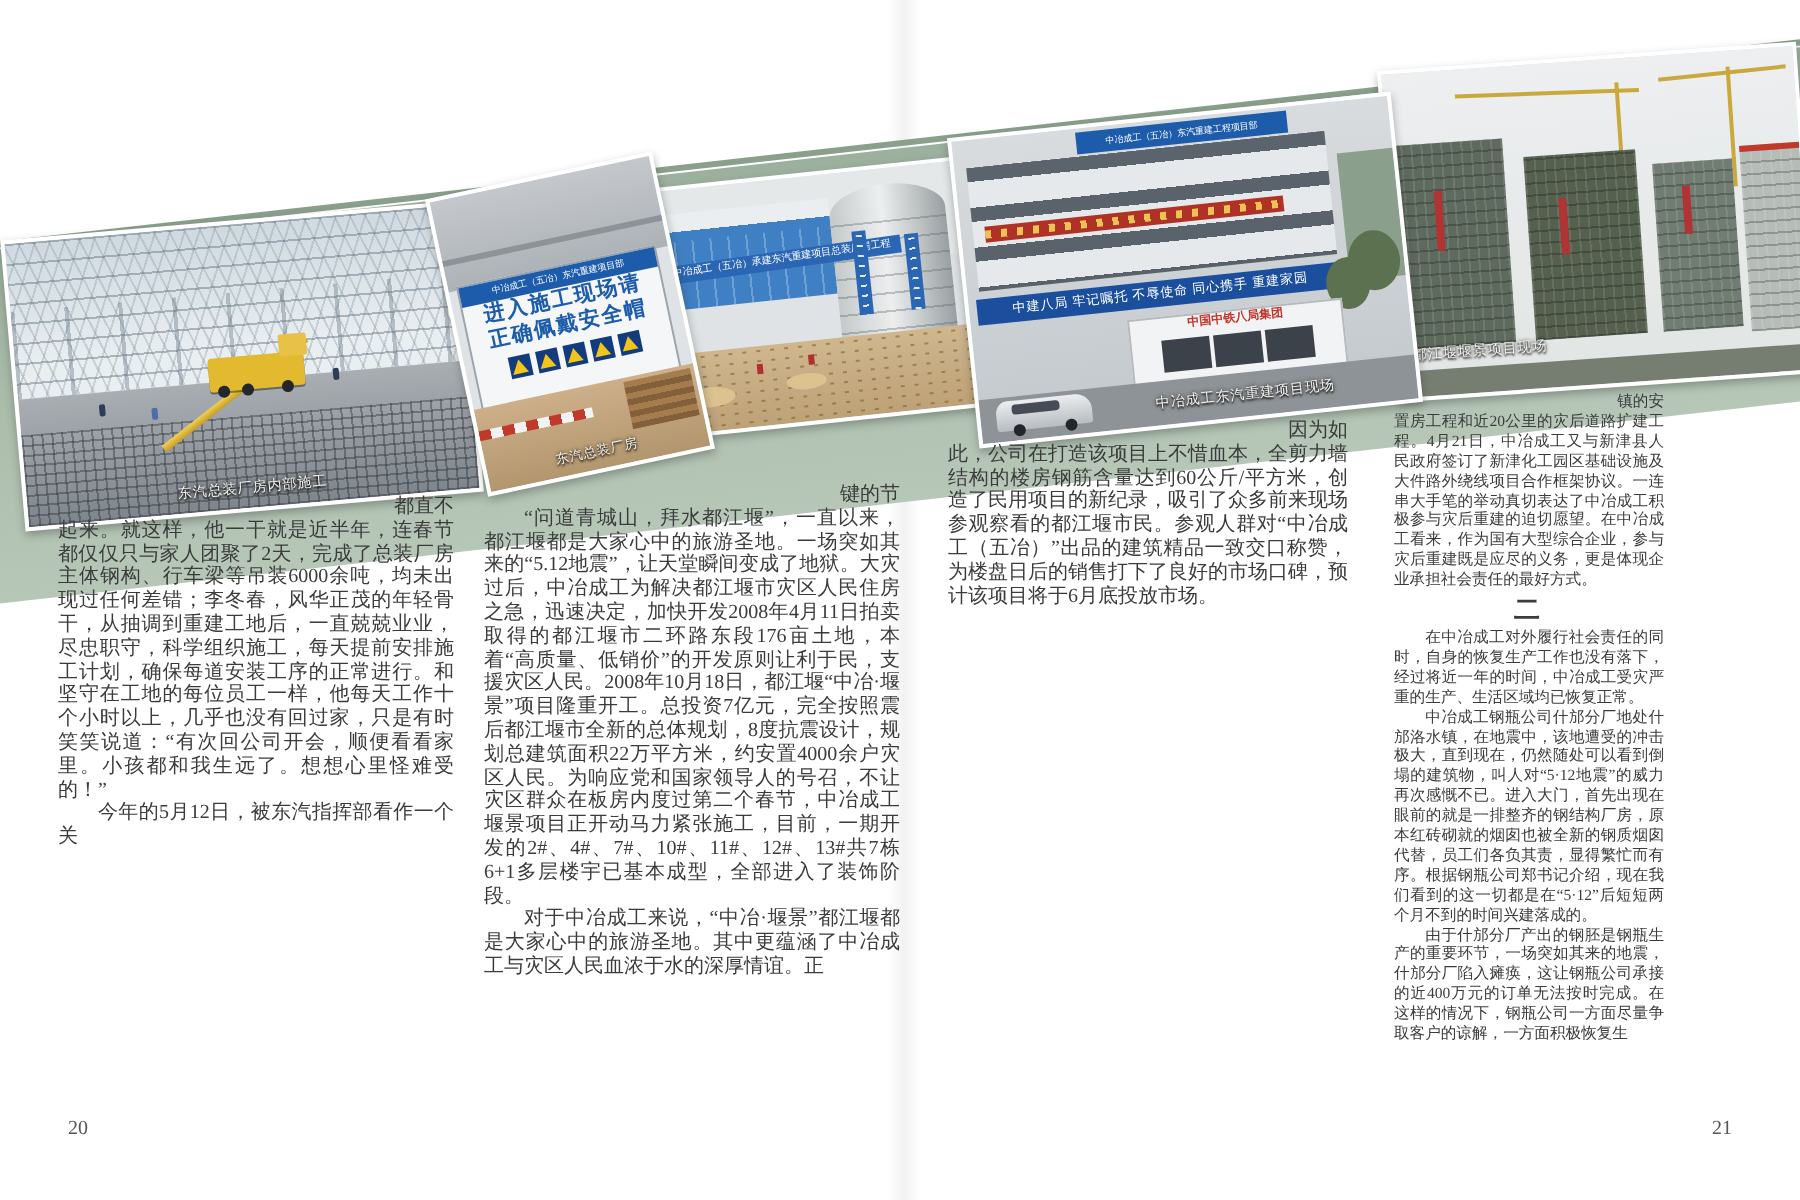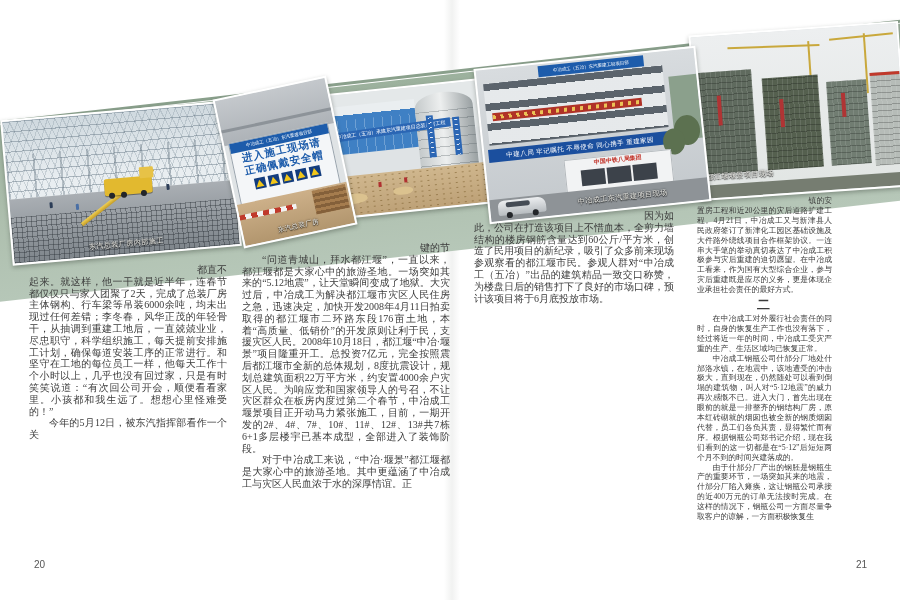--- a/index.html
+++ b/index.html
@@ -109,21 +109,21 @@
   .p5-rb{position:absolute;width:4px;background:#b03434;}
   .p5-ground{left:0;bottom:0;width:100%;height:13px;background:#767d71;}
   
   .col{position:absolute;color:#3b3b3b;text-align:justify;z-index:6;}
   .col-std{font-size:10px;line-height:11.8px;}
   .col-sm{font-size:7.8px;line-height:9.9px;}
   .frag{text-align:right;}
   .par{text-indent:2em;margin:0;}
   .cont{text-indent:0;margin:0;}
   .sec-head{font-weight:bold;font-size:13px;text-align:center;margin:5px 0 4px 0;letter-spacing:2px;}
-  .pagenum{position:absolute;font-size:10px;color:#555;z-index:6;font-family:Liberation Sans, sans-serif;text-align:right;}
+  .pagenum{position:absolute;font-size:10px;color:#555;z-index:6;font-family:Liberation Serif, serif;text-align:right;}
 </style>
 </head>
 <body>
 
 <div>
 
   <div class="fold"></div>
   <div class="band-edge"></div>
   <div class="band"></div>
 
@@ -228,21 +228,21 @@
           <div class="tri-cell"></div>
         </div>
       </div>
       <div class="abs p2-ground"></div>
       <div class="abs p2-barrier"></div>
       <div class="abs p2-timber"></div>
       <div class="caption" style="left:50%;transform:translateX(-50%);bottom:4px;font-size:6.5px;">东汽总装厂房</div>
     </div>
   </div>
 
-  <div class="col col-std" style="left:29px;top:264px;width:198px;">
+  <div class="col col-std" style="left:29px;top:248px;width:198px;">
     <div class="frag">都直不</div>
     <p class="cont">起来。就这样，他一干就是近半年，连春节都仅仅只与家人团聚了2天，完成了总装厂房主体钢构、行车梁等吊装6000余吨，均未出现过任何差错；李冬春，风华正茂的年轻骨干，从抽调到重建工地后，一直兢兢业业，尽忠职守，科学组织施工，每天提前安排施工计划，确保每道安装工序的正常进行。和坚守在工地的每位员工一样，他每天工作十个小时以上，几乎也没有回过家，只是有时笑笑说道：“有次回公司开会，顺便看看家里。小孩都和我生远了。想想心里怪难受的！”</p>
     <p class="par">今年的5月12日，被东汽指挥部看作一个关</p>
   </div>
 
   <div class="col col-std" style="left:242px;top:242px;width:208px;">
     <div class="frag">键的节</div>
     <p class="par">“问道青城山，拜水都江堰”，一直以来，都江堰都是大家心中的旅游圣地。一场突如其来的“5.12地震”，让天堂瞬间变成了地狱。大灾过后，中冶成工为解决都江堰市灾区人民住房之急，迅速决定，加快开发2008年4月11日拍卖取得的都江堰市二环路东段176亩土地，本着“高质量、低销价”的开发原则让利于民，支援灾区人民。2008年10月18日，都江堰“中冶·堰景”项目隆重开工。总投资7亿元，完全按照震后都江堰市全新的总体规划，8度抗震设计，规划总建筑面积22万平方米，约安置4000余户灾区人民。为响应党和国家领导人的号召，不让灾区群众在板房内度过第二个春节，中冶成工堰景项目正开动马力紧张施工，目前，一期开发的2#、4#、7#、10#、11#、12#、13#共7栋6+1多层楼宇已基本成型，全部进入了装饰阶段。</p>
     <p class="par">对于中冶成工来说，“中冶·堰景”都江堰都是大家心中的旅游圣地。其中更蕴涵了中冶成工与灾区人民血浓于水的深厚情谊。正</p>
   </div>

